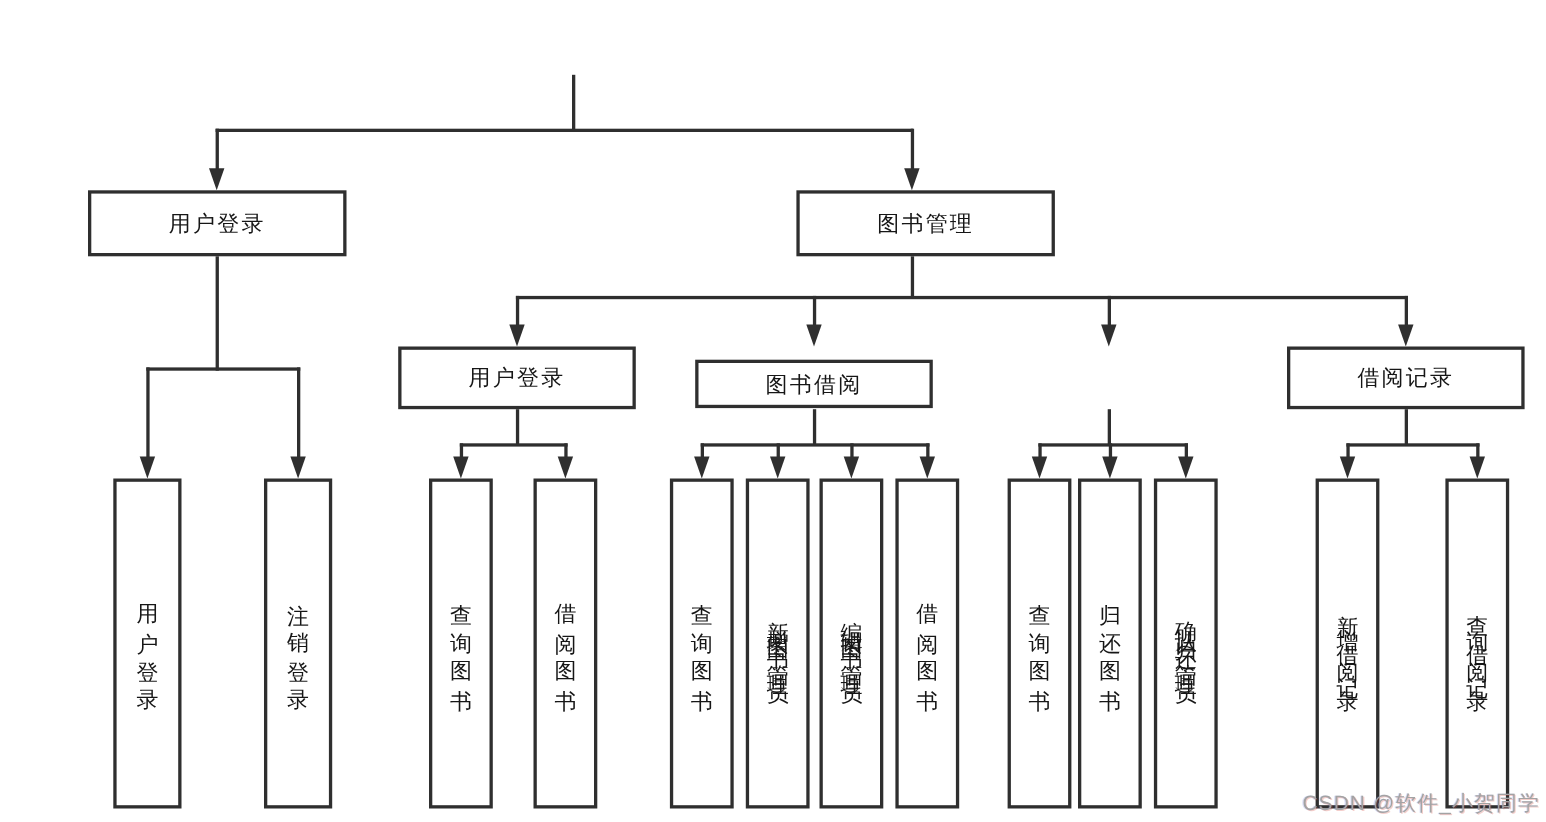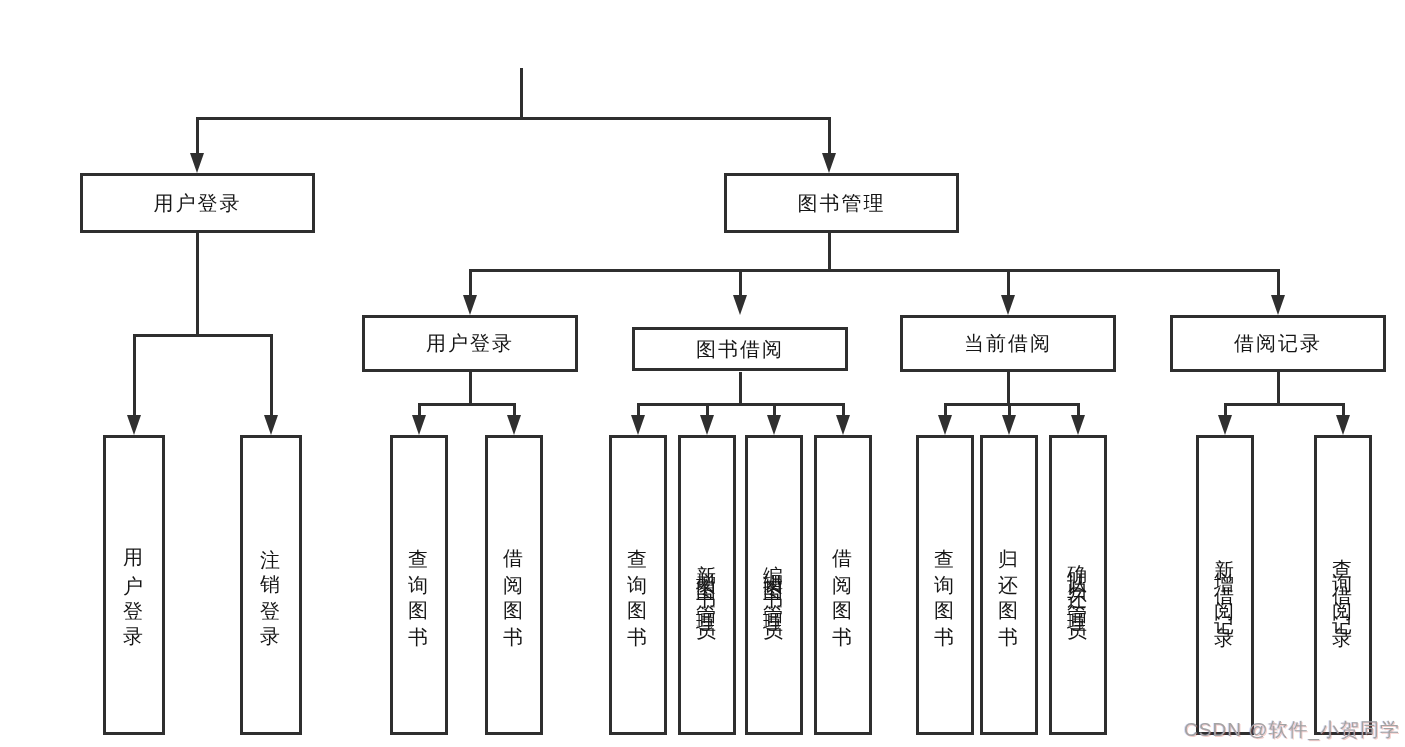--- a/index.html
+++ b/index.html
@@ -75,23 +75,20 @@
   <div class="vline" style="left:1007px;top:269px;height:28px;"></div>
   <div class="arrow" style="left:1001px;top:295px;"></div>
   <div class="vline" style="left:1277px;top:269px;height:28px;"></div>
   <div class="arrow" style="left:1271px;top:295px;"></div>
 
   <div class="box" style="left:362px;top:315px;width:216px;height:57px;">
     <span>用户登录</span>
   </div>
   <div class="box" style="left:632px;top:315px;width:216px;height:44px;margin-top:12px;">
     <span>图书借阅</span>
-  </div>
-  <div class="box" style="left:900px;top:315px;width:216px;height:57px;">
-    <span>当前借阅</span>
   </div>
   <div class="box" style="left:1170px;top:315px;width:216px;height:57px;">
     <span>借阅记录</span>
   </div>
 
   <div class="vline" style="left:469px;top:372px;height:33px;"></div>
   <div class="vline" style="left:739px;top:372px;height:33px;"></div>
   <div class="vline" style="left:1007px;top:372px;height:33px;"></div>
   <div class="vline" style="left:1277px;top:372px;height:33px;"></div>
 

